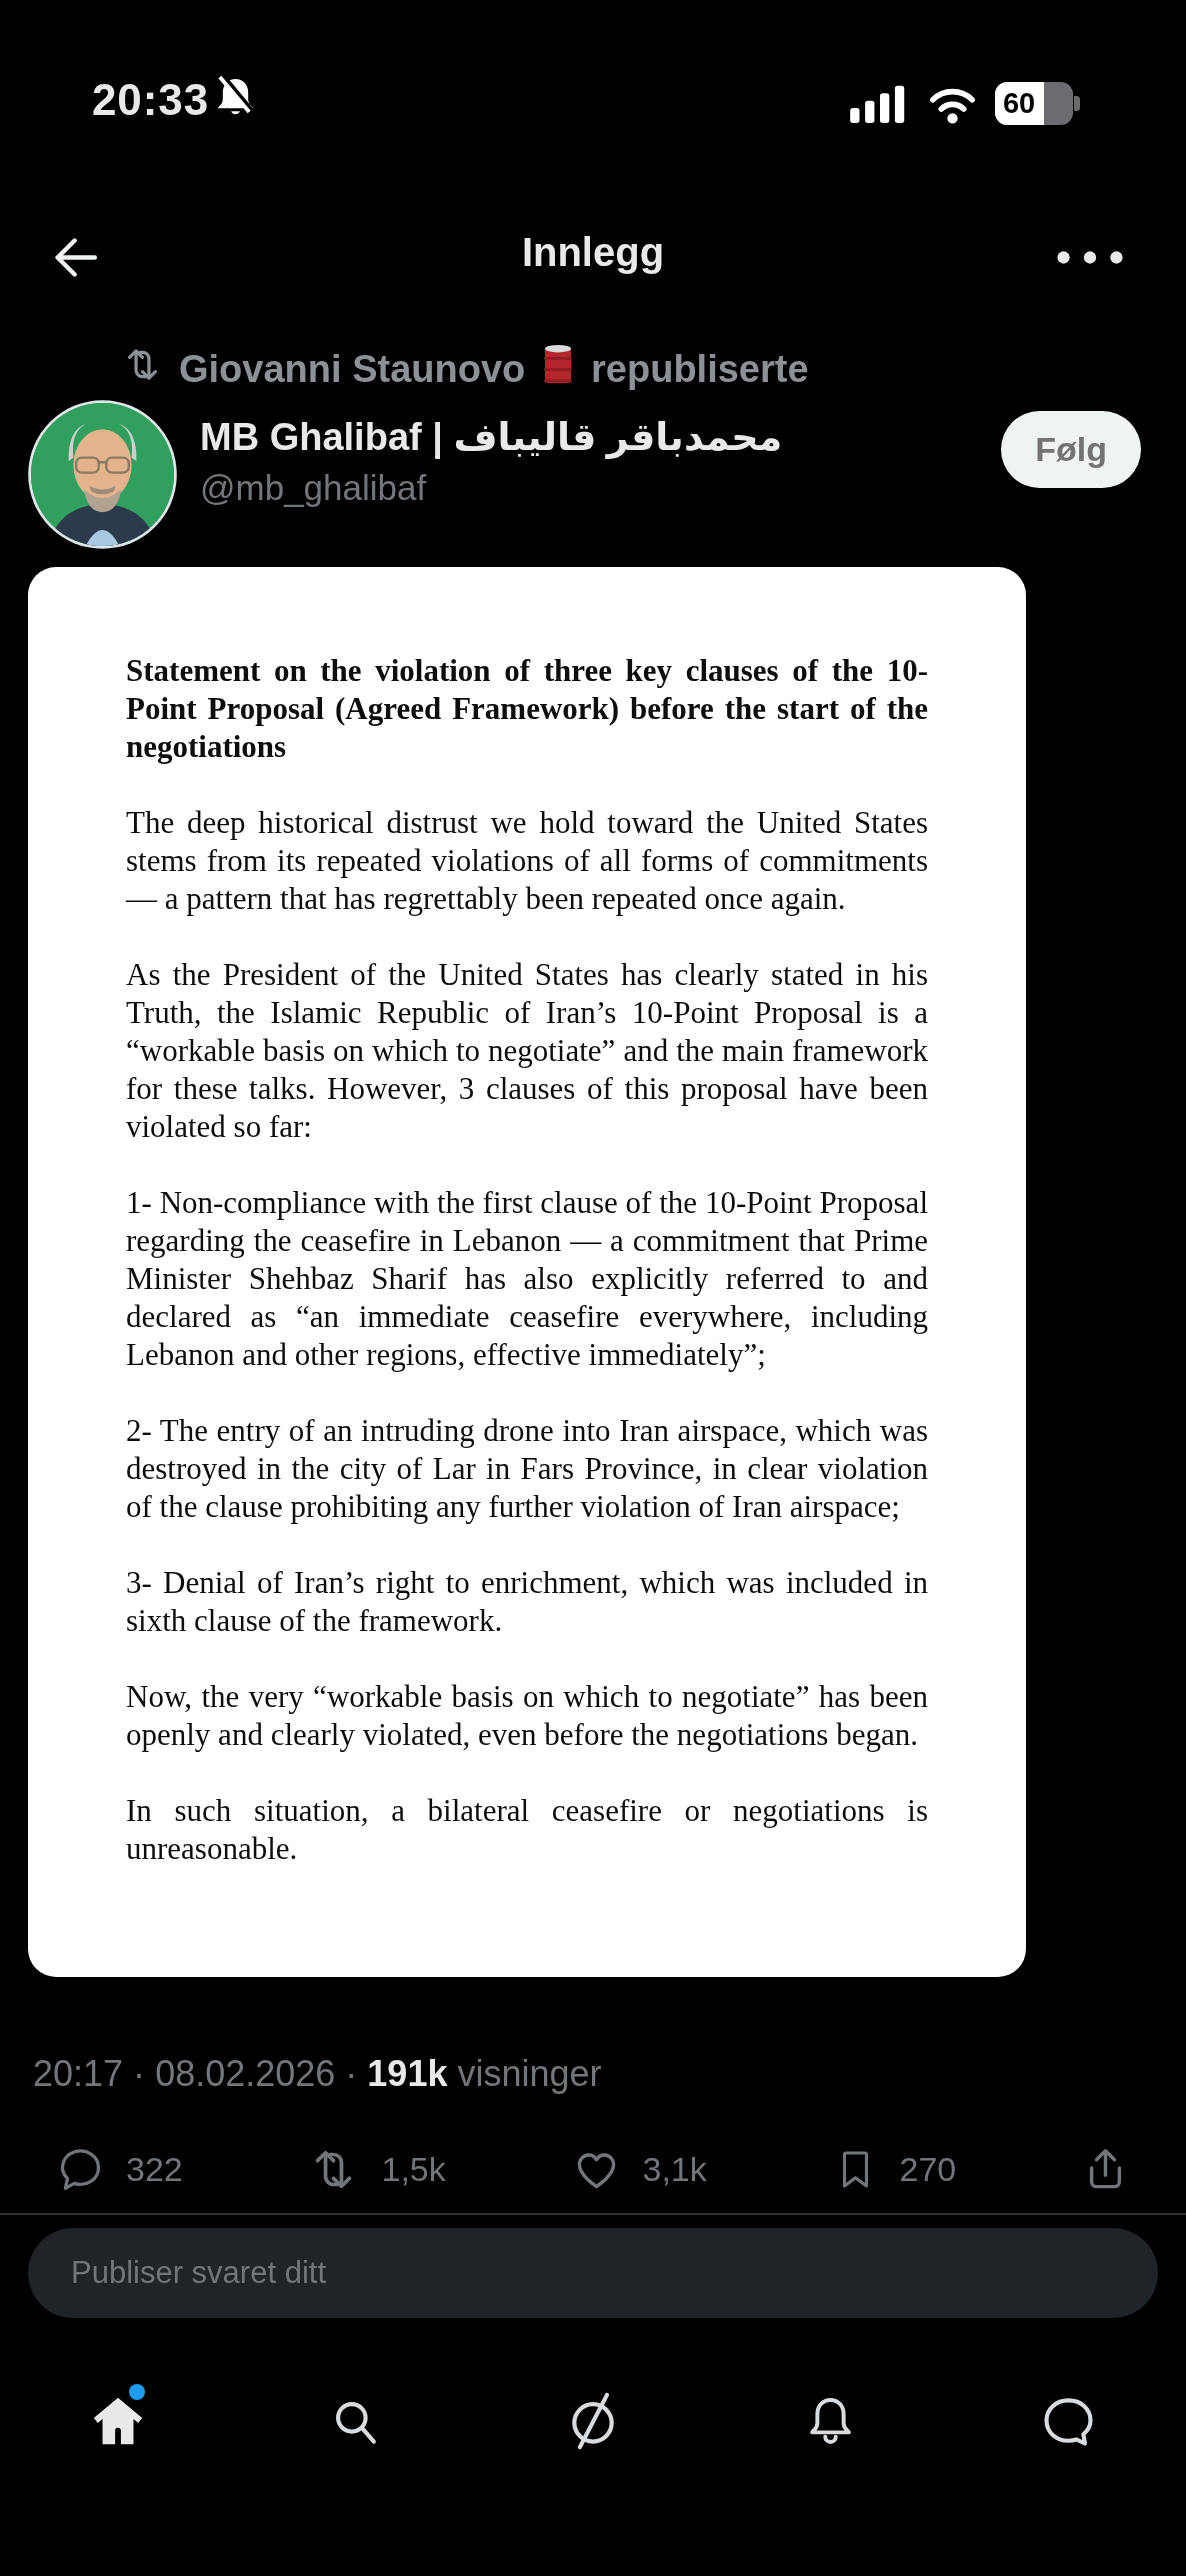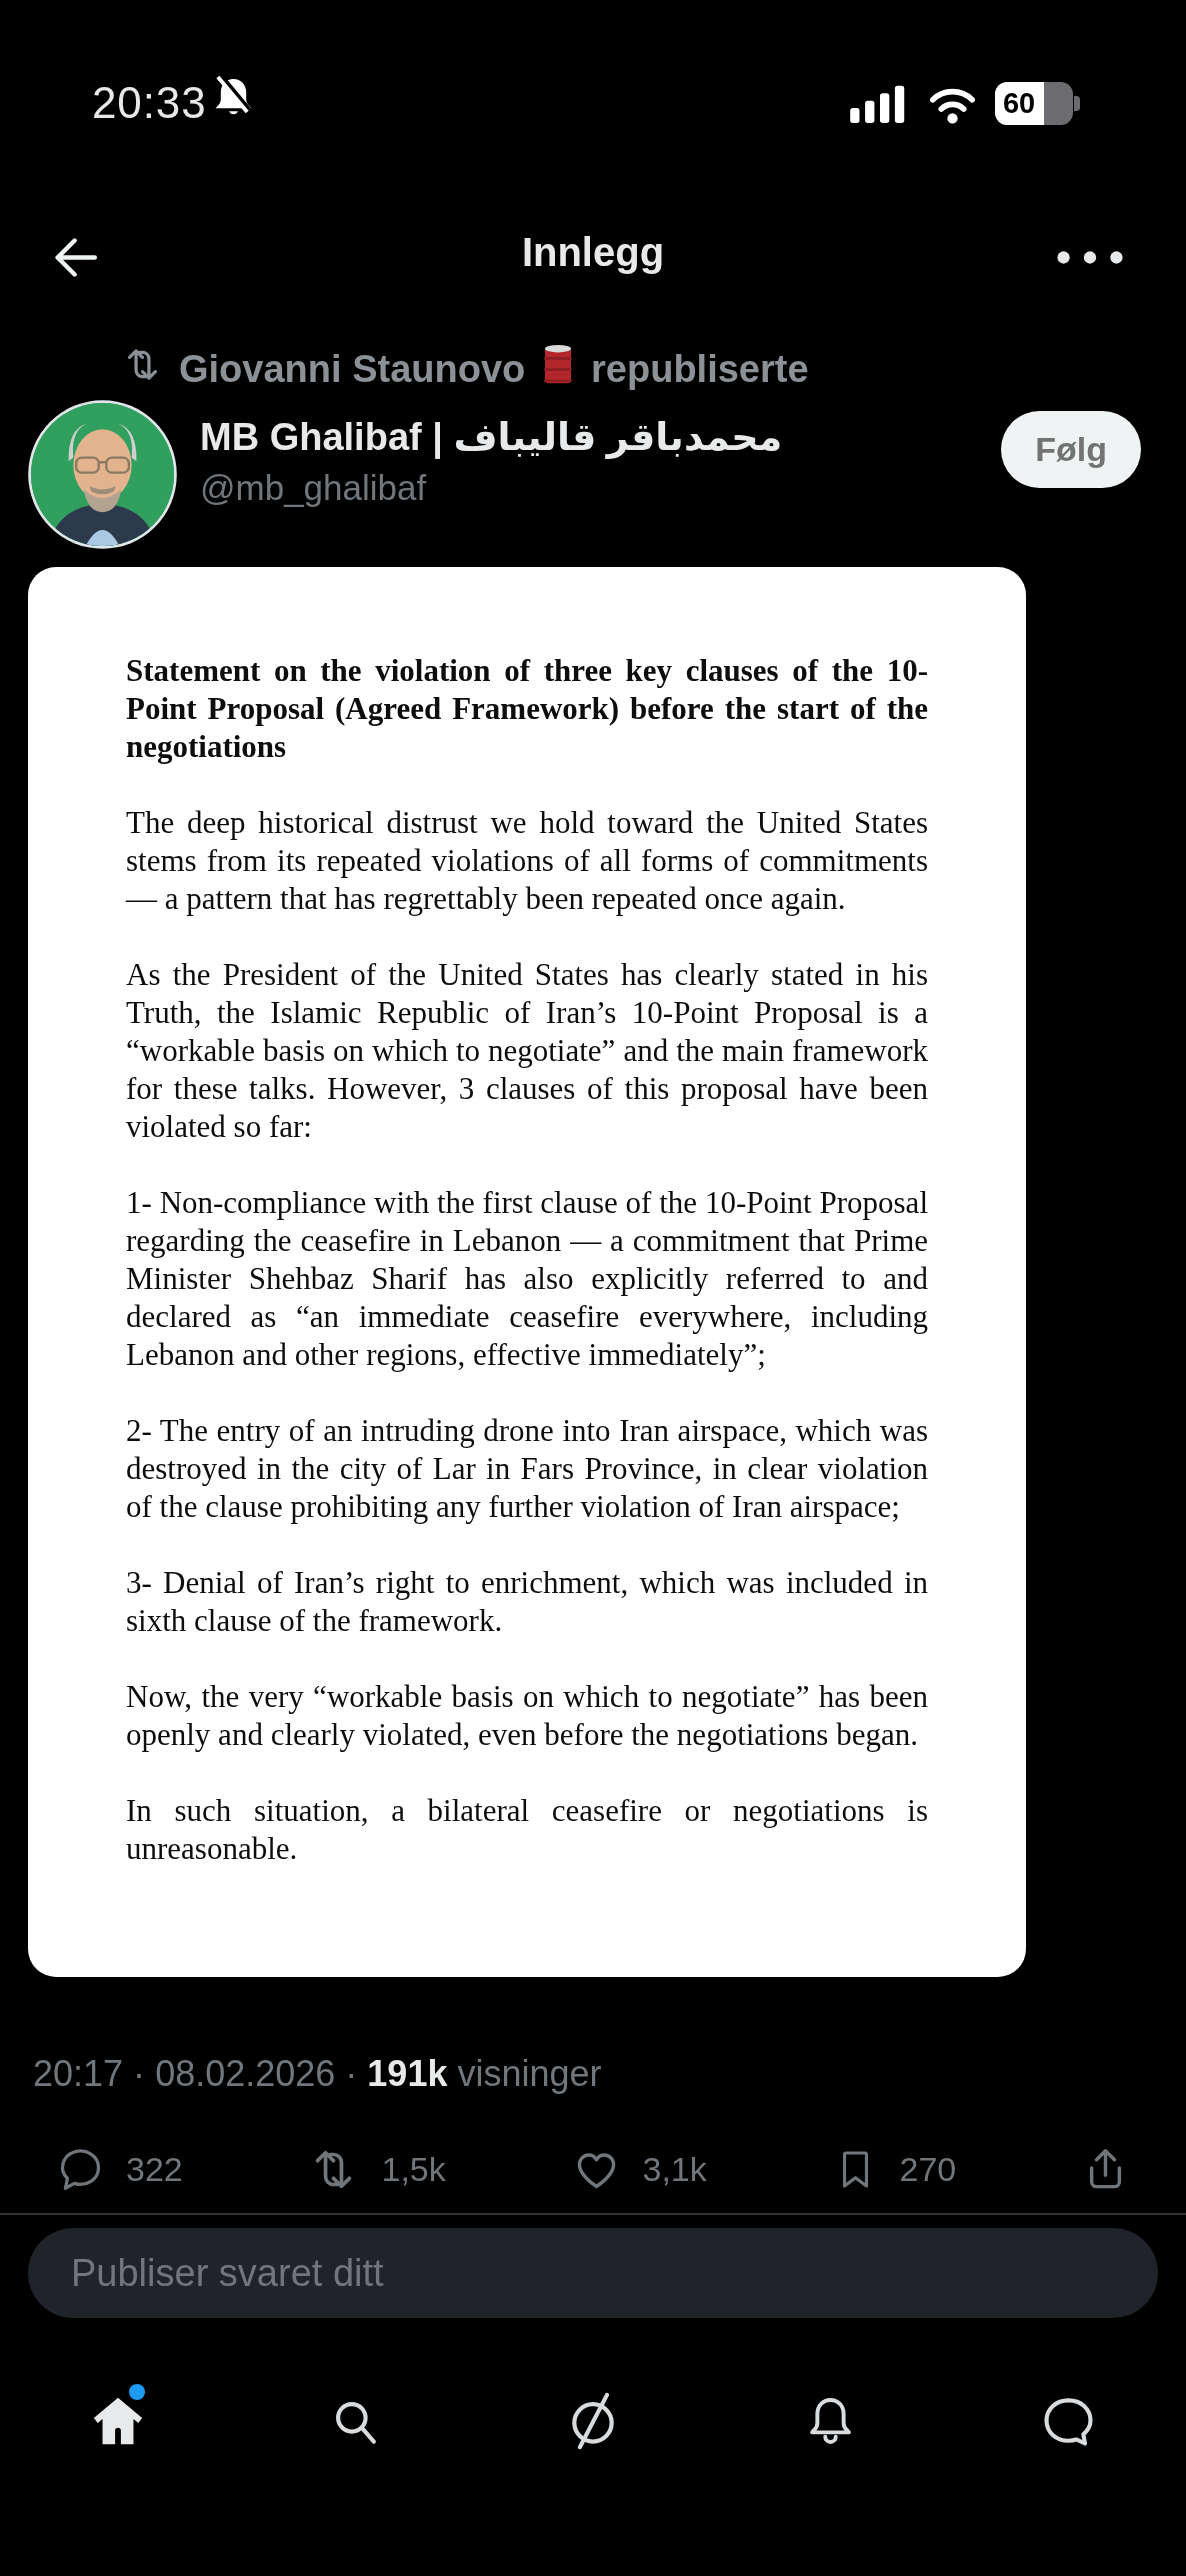--- a/index.html
+++ b/index.html
@@ -3,21 +3,21 @@
 <meta charset="utf-8">
 <style>
   * { margin:0; padding:0; box-sizing:border-box; }
   html,body { background:#000; }
   body { width:1186px; height:2576px; position:relative; overflow:hidden;
          font-family:"Liberation Sans","DejaVu Sans",sans-serif; color:#e7e9ea; }
   .abs { position:absolute; }
 
   
   .status-bar { top:75px; left:0; right:0; height:66px; }
-  .sb-time { position:absolute; left:92px; top:0; font-size:44px; font-weight:normal; letter-spacing:0.9px; display:flex; align-items:flex-end; gap:6px; }
+  .sb-time { position:absolute; left:92px; top:0; font-size:44px; font-weight:bold; letter-spacing:0.9px; display:flex; align-items:flex-start; gap:6px; }
   .sb-right { position:absolute; right:106px; top:5.6px; display:flex; align-items:center; gap:15px; }
   .battery { position:relative; width:78px; height:43px; border-radius:12.2px; background:#6c6c70; overflow:hidden; display:flex; align-items:center; }
   .battery-fill { position:absolute; left:0; top:0; bottom:0; width:63%; background:#fff; }
   .battery-text { position:relative; width:63%; text-align:center; font-size:29px; font-weight:bold; color:#000; z-index:1; }
   .battery-nub { width:5.6px; height:15px; background:#6c6c70; border-radius:0 3.8px 3.8px 0; margin-left:1.9px; }
   .battery-wrap { display:flex; align-items:center; }
 
   
   .header { top:215px; left:0; right:0; height:90px; }
   .hdr-back { position:absolute; left:47px; top:17px; }
@@ -45,21 +45,21 @@
   .meta { top:2053px; left:33px; font-size:36px; color:#71767b; }
   .meta b { color:#e7e9ea; font-weight:bold; }
 
   
   .actions { top:2139px; left:0; right:0; height:60px; display:flex; justify-content:space-between; align-items:center; padding:0 56px; }
   .act { display:flex; align-items:center; gap:21px; color:#71767b; font-size:34px; background:none; border:none; font-family:inherit; }
   .divider { top:2213px; left:0; right:0; height:1.9px; background:#2f3336; }
 
   
   .reply-pill { top:2228px; left:28px; width:1130px; height:90px; border-radius:45px; background:#202327; display:flex; align-items:center; padding:0 43px; }
-  .reply-input { width:100%; background:transparent; border:none; outline:none; font-size:38px; color:#e7e9ea; font-family:inherit; }
+  .reply-input { width:100%; background:transparent; border:none; outline:none; font-size:31px; color:#e7e9ea; font-family:inherit; }
   .reply-input::placeholder { color:#71767b; opacity:1; }
 
   
   .bottom-nav { top:2369px; left:0; right:0; height:104px; display:flex; justify-content:space-between; align-items:center; padding:0 89px; }
   .nav-item { position:relative; width:58px; height:62px; display:flex; align-items:center; justify-content:center; background:none; border:none; }
   .nav-dot { position:absolute; top:-5.6px; right:1.9px; width:16px; height:16px; border-radius:50%; background:#1d9bf0; }
 </style>
 </head>
 <body>
 

